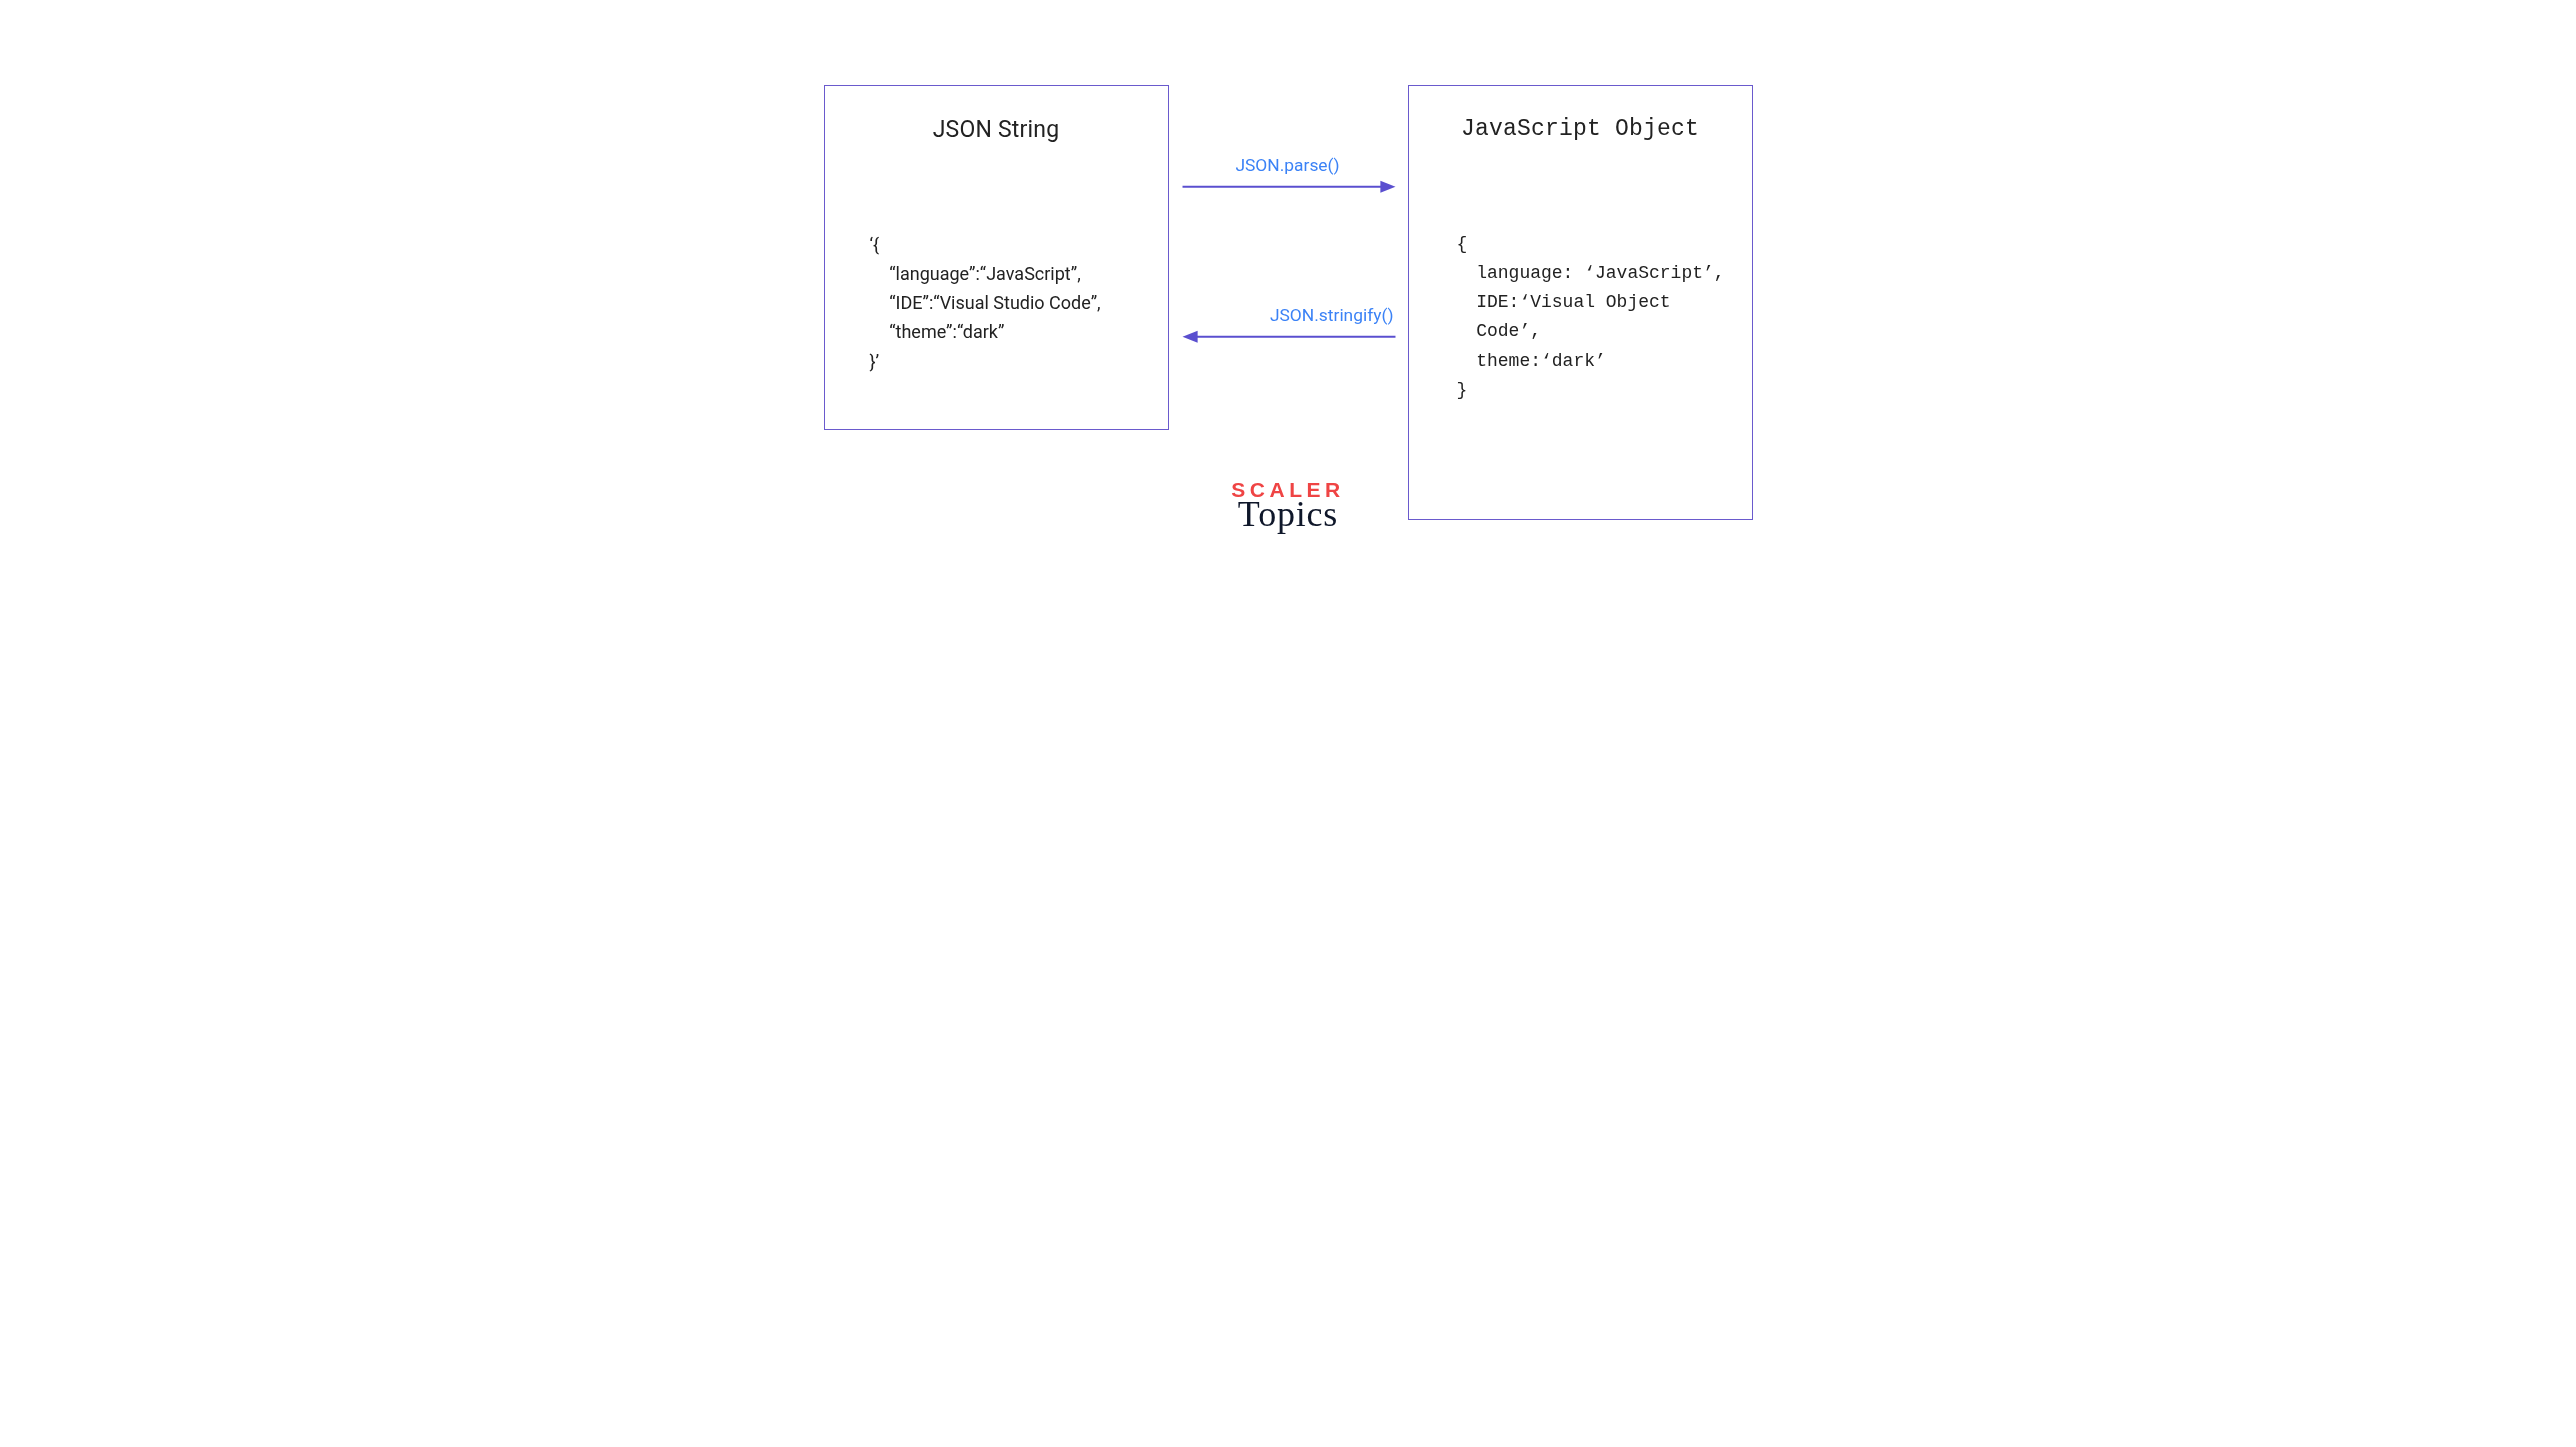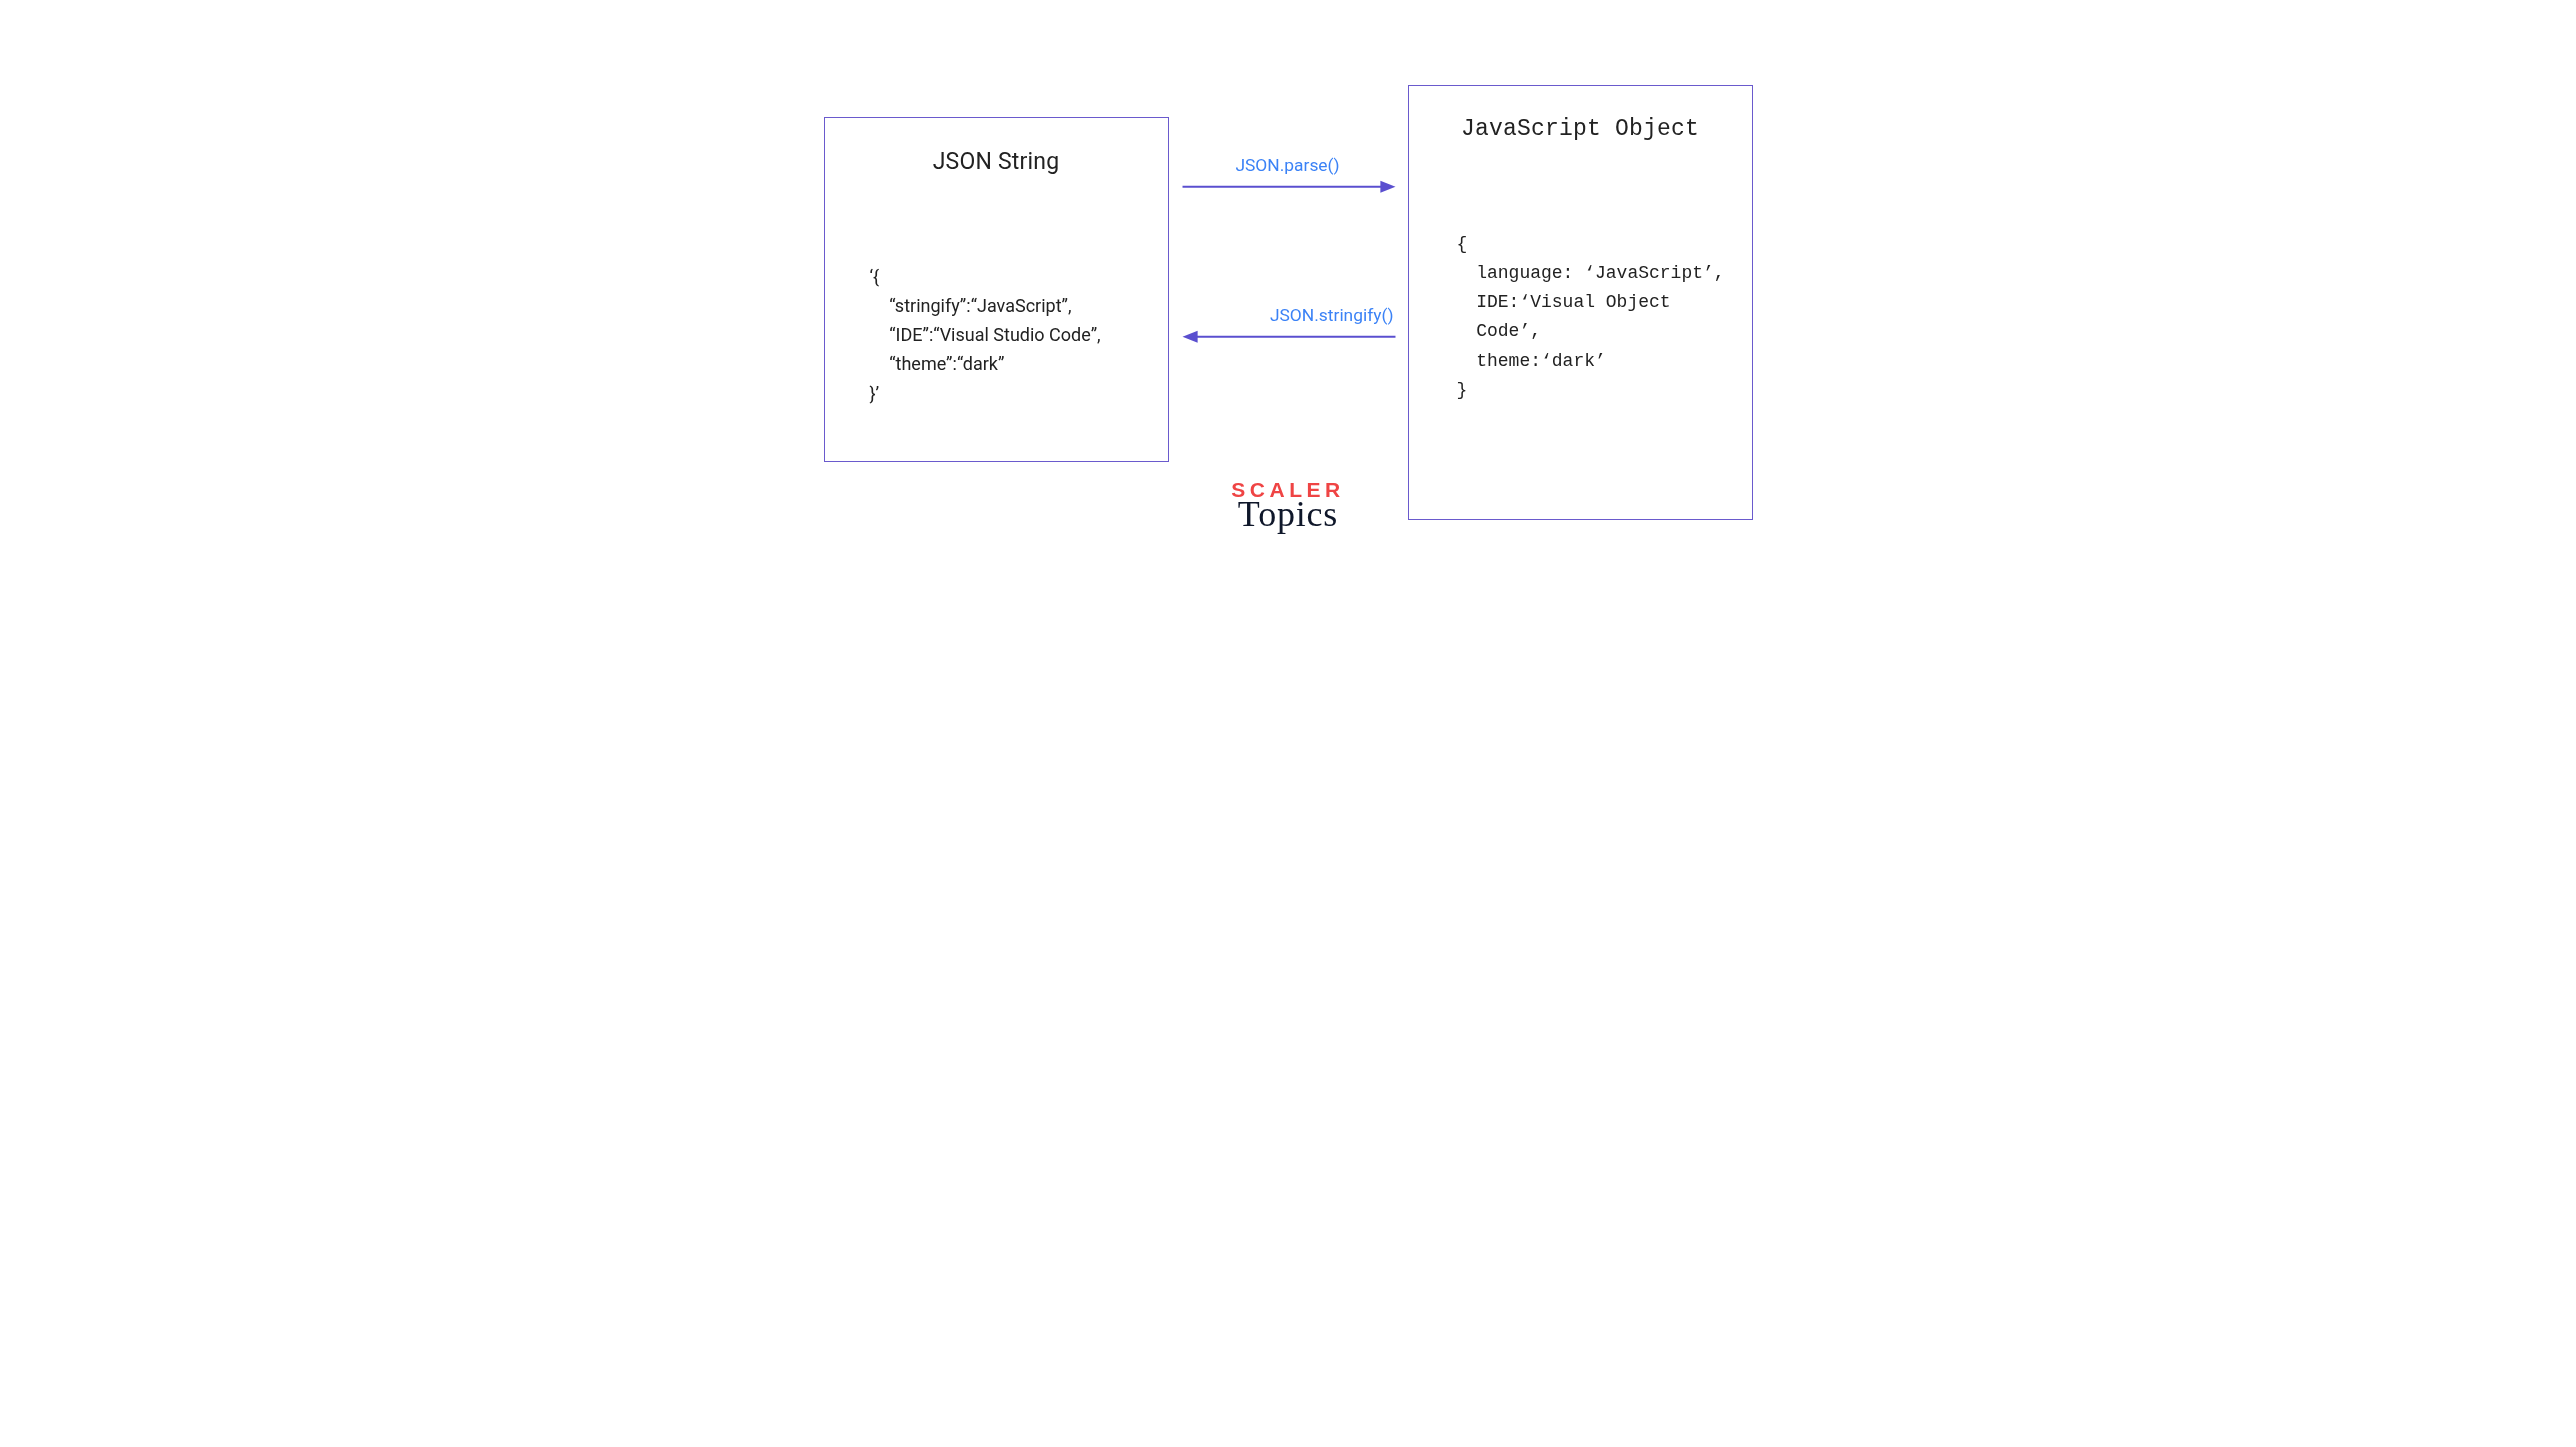--- a/index.html
+++ b/index.html
@@ -20,21 +20,20 @@
     position: absolute;
     border: 1.5px solid #6a5acd;
     background: #ffffff;
     padding-top: 30px;
   }
   .box-left {
     left: 87px;
     top: 85px;
     width: 345px;
     height: 345px;
-    margin-top: 32px;
   }
   .box-right {
     left: 671px;
     top: 85px;
     width: 345px;
     height: 435px;
     font-family: Liberation Mono, monospace;
   }
   .box-title {
     font-size: 23px;
@@ -104,21 +103,21 @@
 </style>
 </head>
 <body>
 
 <div class="canvas">
 
   <div class="box box-left">
     <div class="box-title">JSON String</div>
     <div class="code-block code-left">
       <span>‘{</span><br>
-      <span class="indent">“stringify”:“JavaScript”,</span>
+      <span class="indent">“language”:“JavaScript”,</span>
       <span class="indent">“IDE”:“Visual Studio Code”,</span>
       <span class="indent">“theme”:“dark”</span>
       <span>}’</span>
     </div>
   </div>
 
   <div class="box box-right">
     <div class="box-title">JavaScript Object</div>
     <div class="code-block code-right">
       <span>{</span><br>

